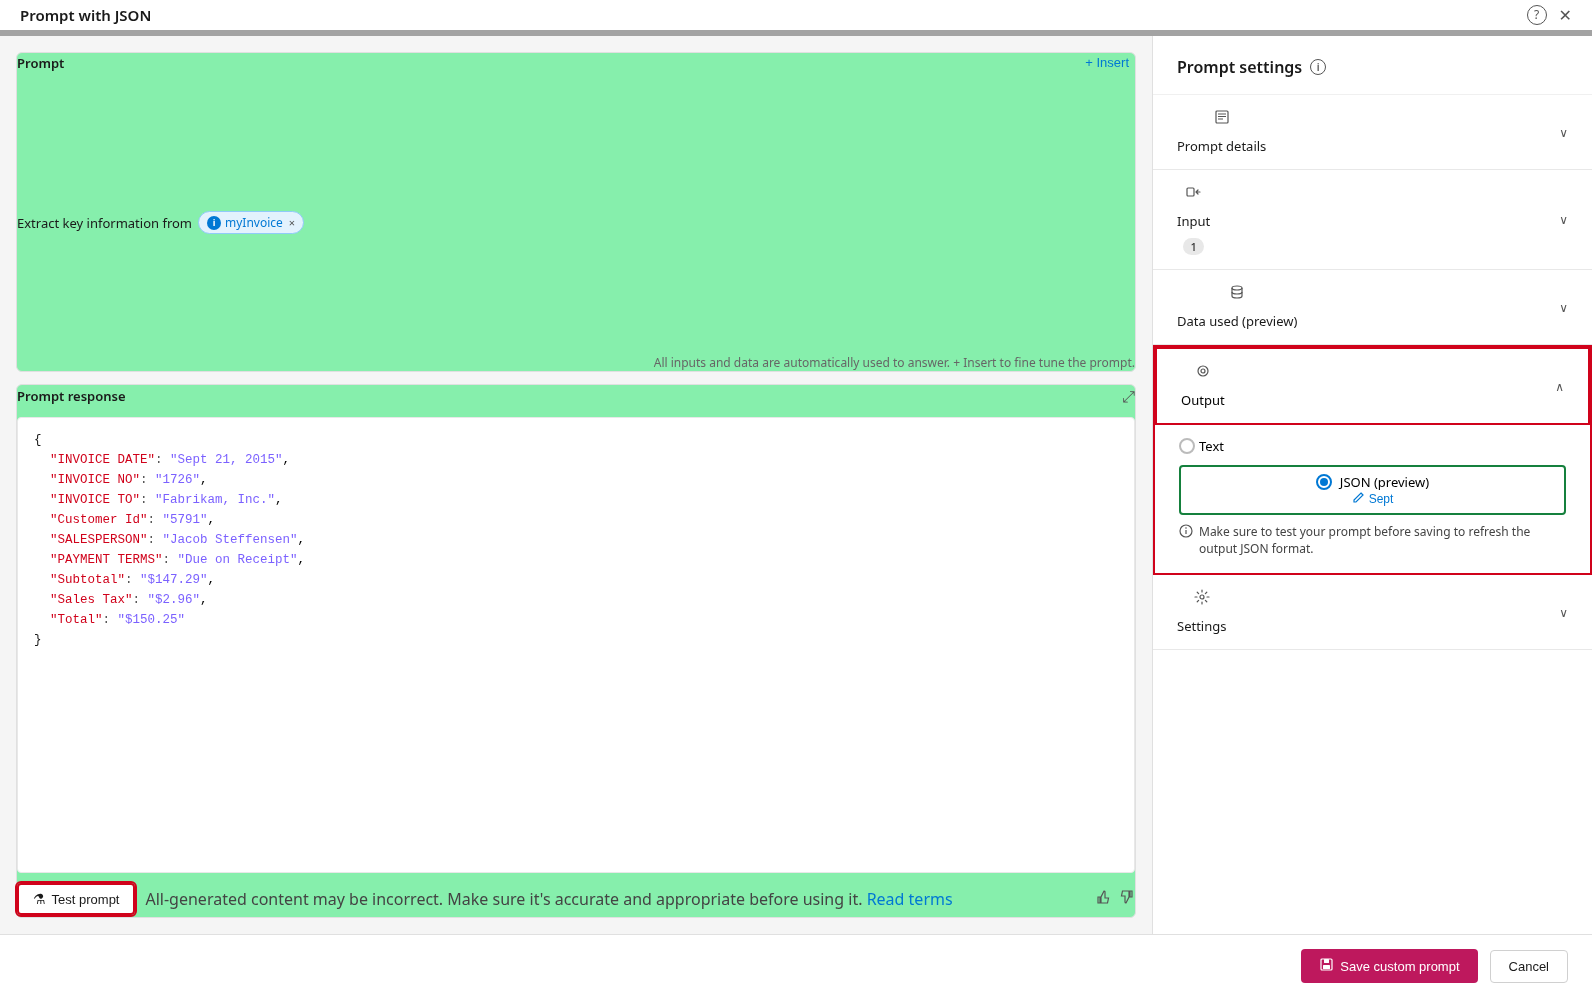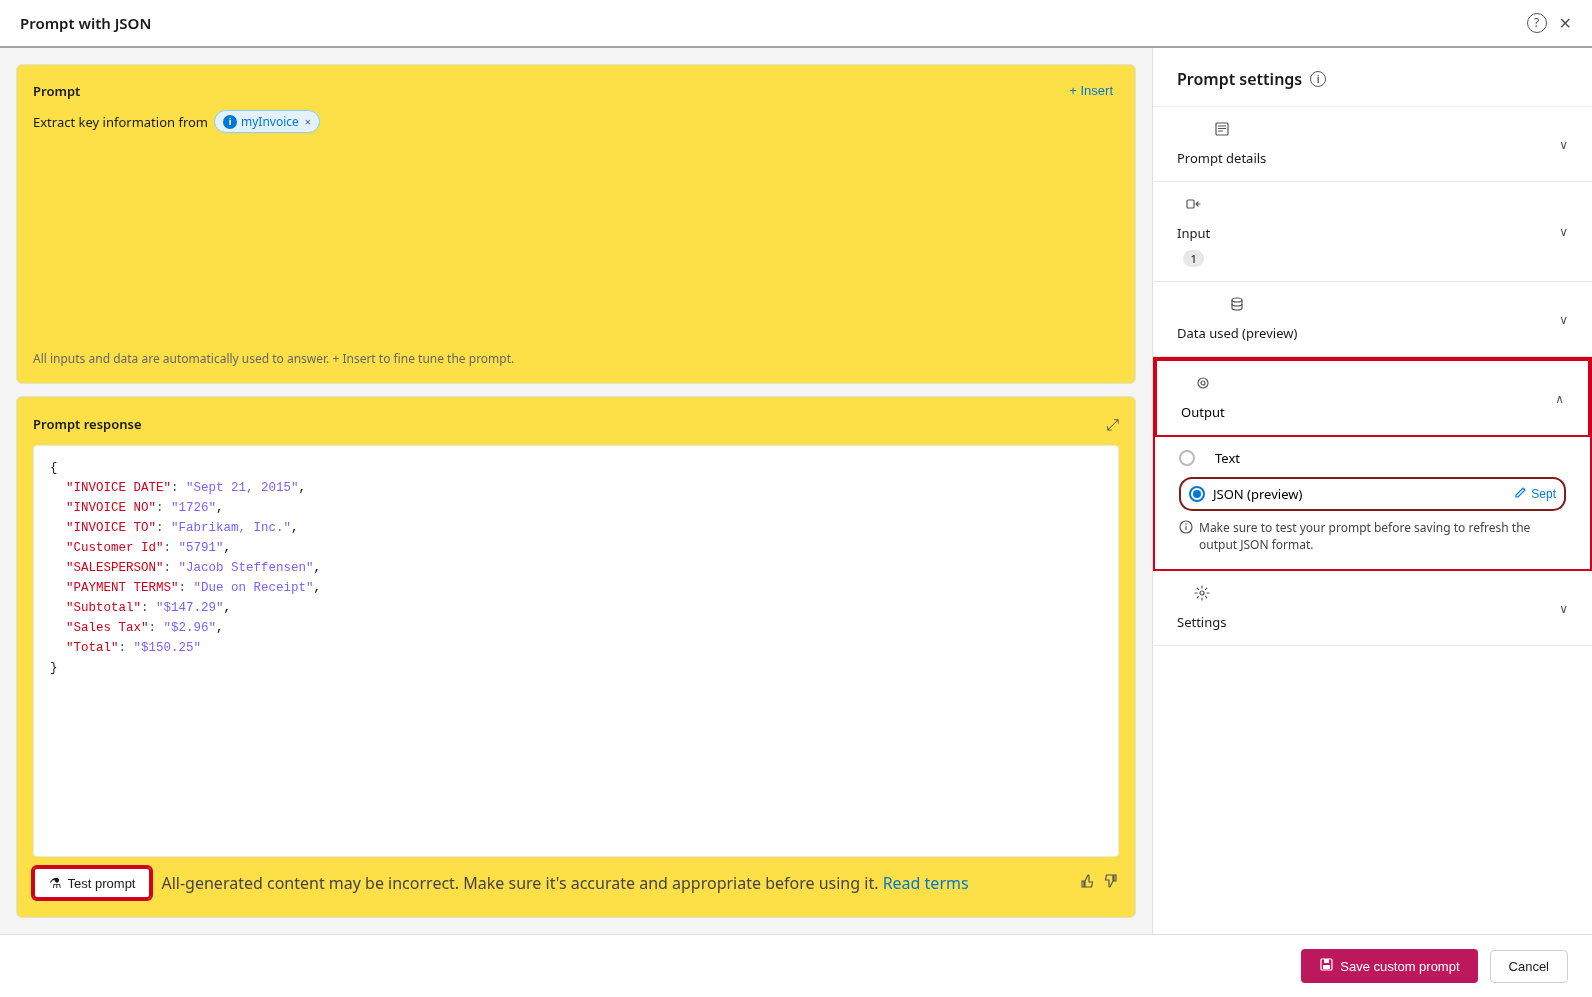--- a/index.html
+++ b/index.html
@@ -14,22 +14,22 @@
       flex-direction: column;
     }
 
     
     .title-bar {
       display: flex;
       align-items: center;
       justify-content: space-between;
       padding: 12px 20px;
       background: #fff;
-      border-bottom: 2px solid #a3a3a3;
-      height: 48px;
+      border-bottom: 6px solid #a3a3a3;
+      height: 36px;
     }
     .title-bar-title {
       font-size: 15px;
       font-weight: 600;
       color: #1a1a1a;
     }
     .title-bar-actions {
       display: flex;
       gap: 12px;
       align-items: center;
@@ -54,24 +54,23 @@
       display: flex;
       flex-direction: column;
       padding: 16px;
       gap: 12px;
       background: #f5f5f5;
       overflow-y: auto;
     }
 
     
     .card {
-      background: #fde047;
+      background: #86efac;
       border: 1px solid #e0e0e0;
       border-radius: 6px;
-      padding: 16px;
     }
 
     
     .prompt-card {
       display: flex;
       flex-direction: column;
       gap: 10px;
       min-height: 320px;
     }
 
@@ -93,21 +92,20 @@
       font-size: 13px;
       cursor: pointer;
       background: none;
       border: none;
       padding: 2px 6px;
     }
 
     
     .prompt-content-area {
       display: flex;
-      flex-direction: column;
       flex: 1;
       min-height: 240px;
       gap: 28px;
     }
     .prompt-text-line {
       display: flex;
       align-items: center;
       gap: 6px;
       flex-wrap: wrap;
       margin-bottom: 8px;
@@ -303,21 +301,21 @@
       border: 2px solid #d0021b;
       margin: 0;
       border-radius: 0;
     }
     .output-content {
       padding: 12px 24px 16px 24px;
     }
     .radio-option {
       display: flex;
       align-items: center;
-      gap: 20px;
+      gap: 4px;
       cursor: pointer;
       text-align: center;
     }
     .radio-circle {
       width: 16px;
       height: 16px;
       border-radius: 50%;
       border: 2px solid #bbb;
       display: flex;
       align-items: center;
@@ -333,23 +331,24 @@
       height: 8px;
       border-radius: 50%;
       background: #0078d4;
     }
 
     
     .json-option-row {
       display: flex;
       align-items: center;
       justify-content: space-between;
-      border: 2px solid #7f1d1d;
-      border-radius: 13px;
+      border: 2px solid #15803d;
+      border-radius: 4px;
       padding: 6px 8px;
+      flex-direction: column;
     }
     .json-option-left {
       display: flex;
       align-items: center;
       gap: 8px;
     }
     .edit-btn {
       display: flex;
       align-items: center;
       gap: 4px;

